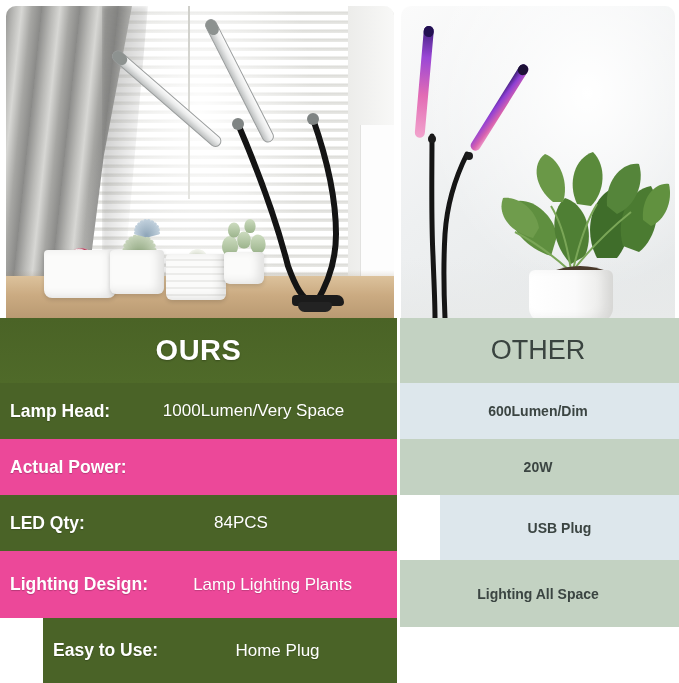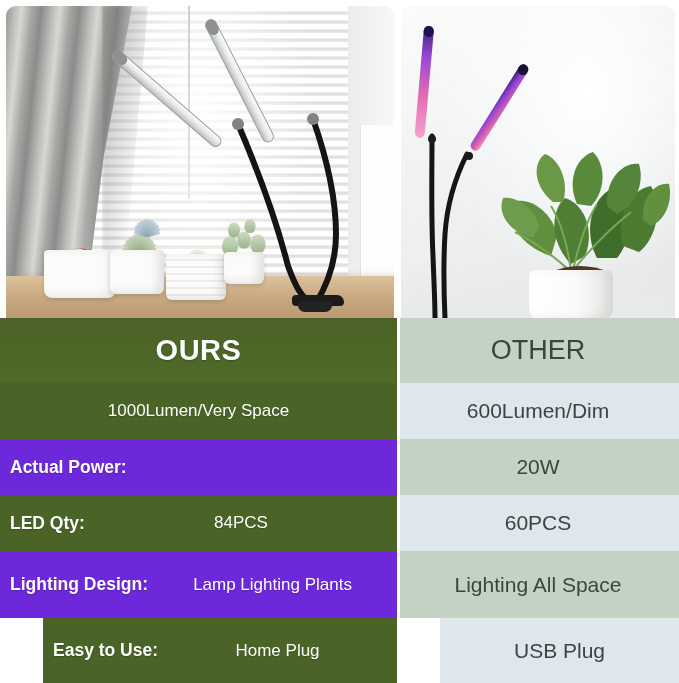--- a/index.html
+++ b/index.html
@@ -176,39 +176,39 @@
 
   .row{
     display:flex; align-items:center;
     height:56px;
   }
   .row.tall{ height:67px; }
   .row.last{ height:65px;margin-left:43px; }
 
   
   .col-ours .row.even{ background:#4a6327; }
-  .col-ours .row.odd { background:#6d28d9; }
+  .col-ours .row.odd { background:#ec4899; }
 
   .lbl{
     color:#ffffff; font-weight:bold; font-size:17.5px;
     padding-left:10px; white-space:nowrap;
     text-shadow:0 1px 1px rgba(0,0,0,.22);
   }
   .val-ours{
     color:#ffffff; font-size:17px; font-weight:normal;
     flex:1; text-align:center; white-space:nowrap;
     text-shadow:0 1px 1px rgba(0,0,0,.18);
   }
 
   
   .col-other .row.even{ background:#dde7ec; }
   .col-other .row.odd { background:#c3d2c2; }
   .val-other{
     width:100%; text-align:center; color:#3b4542;
-    font-size:21px; font-weight:normal; white-space:nowrap;
+    font-size:14px; font-weight:bold; white-space:nowrap;
   }
 
   .divider{
     position:absolute; left:397px; top:318px; width:3px; height:365px;
     background:#ffffff; z-index:5;
   }
 </style>
 </head>
 <body>
 
@@ -404,20 +404,21 @@
 <div class="divider"></div>
 
 <div class="table-wrap">
 
   <div class="col col-ours">
     <div class="hdr hdr-ours">
       <span>OURS</span>
     </div>
 
     <div class="row even">
+      <span class="lbl">Lamp Head:</span>
       <span class="val-ours">1000Lumen/Very Space</span>
     </div>
 
     <div class="row odd">
       <span class="lbl">Actual Power:</span>
     </div>
 
     <div class="row even">
       <span class="lbl">LED Qty:</span>
       <span class="val-ours">84PCS</span>
@@ -440,25 +441,22 @@
     </div>
 
     <div class="row even">
       <span class="val-other">600Lumen/Dim</span>
     </div>
 
     <div class="row odd">
       <span class="val-other">20W</span>
     </div>
 
-    <div class="row even">
-      <span class="val-other">60PCS</span>
+
+    <div class="row even last">
+      <span class="val-other">USB Plug</span>
     </div>
 
     <div class="row odd tall">
       <span class="val-other">Lighting All Space</span>
     </div>
-
-    <div class="row even last">
-      <span class="val-other">USB Plug</span>
-    </div>
   </div>
 </div>
 
 </body></html>

